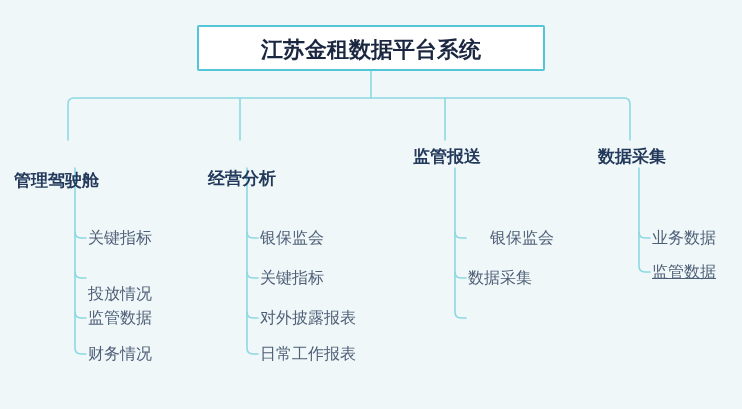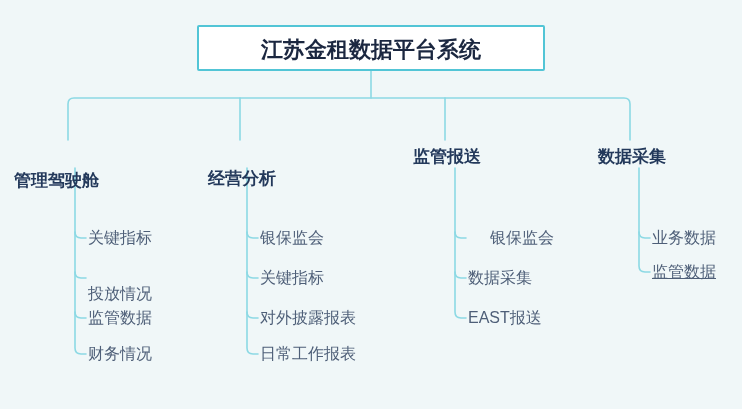--- a/index.html
+++ b/index.html
@@ -103,18 +103,17 @@
   <div class="child-label" style="left:88px; top:308px;">监管数据</div>
   <div class="child-label" style="left:88px; top:344px;">财务情况</div>
 
   <div class="child-label" style="left:260px; top:228px;">银保监会</div>
   <div class="child-label" style="left:260px; top:268px;">关键指标</div>
   <div class="child-label" style="left:260px; top:308px;">对外披露报表</div>
   <div class="child-label" style="left:260px; top:344px;">日常工作报表</div>
 
   <div class="child-label" style="left:490px; top:228px;">银保监会</div>
   <div class="child-label" style="left:468px; top:268px;">数据采集</div>
-  <div class="child-label" style="left:468px; top:308px;">EAST报送</div>
 
   <div class="child-label" style="left:652px; top:228px;">业务数据</div>
   <div class="child-label" style="left:652px; top:262px;text-decoration:underline;">监管数据</div>
 
 </div>
 
 </body></html>

